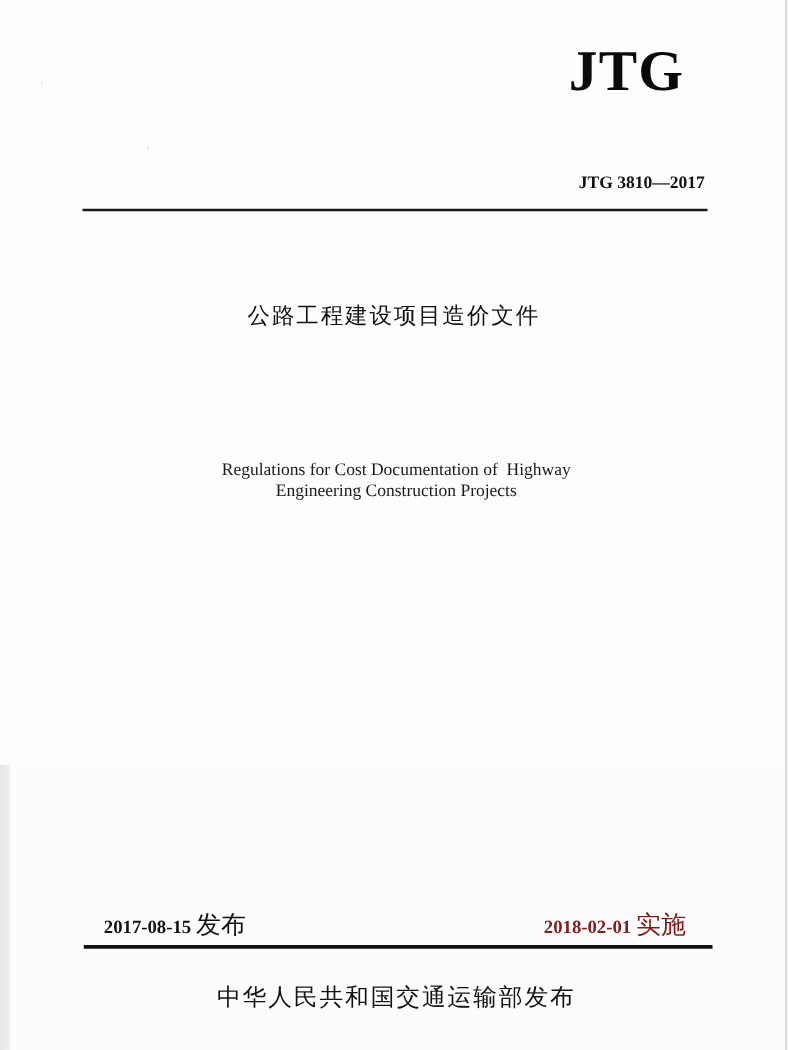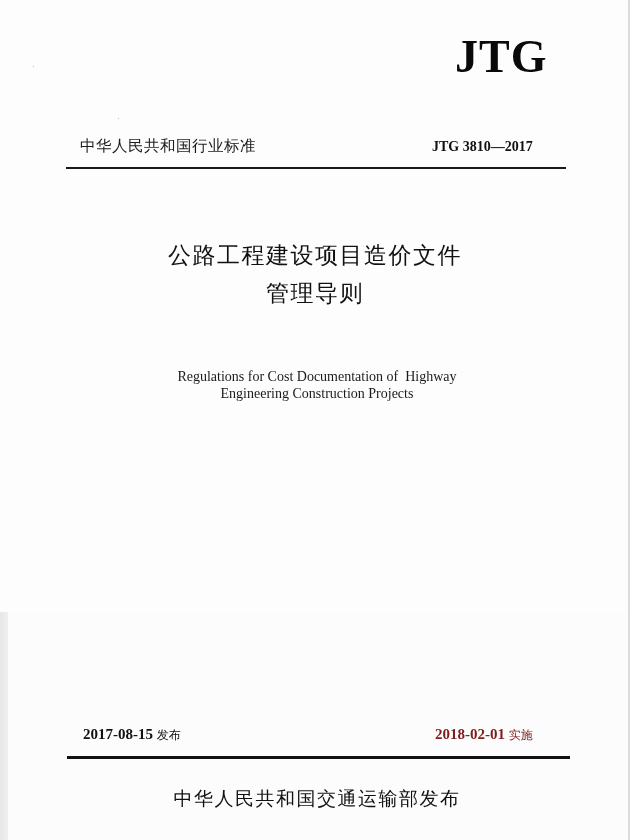--- a/index.html
+++ b/index.html
@@ -24,48 +24,48 @@
     .abs { position: absolute; white-space: nowrap; }
     .jtg-logo {
       left: 455px; top: 34px;
       font-family: "Liberation Serif", serif; font-weight: bold;
       font-size: 46px; letter-spacing: 1px; color: #0a0a0a; line-height: 1;
     }
     .std-category {
       left: 80px; top: 136px; font-size: 15.5px; letter-spacing: 0.5px; color: #1a1a1a;
     }
     .std-number {
-      left: 432px; top: 139px;
+      left: 463px; top: 139px;
       font-family: "Liberation Serif", serif; font-weight: bold; font-size: 14px; color: #111;
     }
     .rule-top {
       position: absolute; left: 66px; top: 167px; width: 500px; height: 2px; background: #1a1a1a;
     }
     .title-cn {
       position: absolute; left: 0; width: 630px; text-align: center;
-      font-size: 23px; letter-spacing: 1.5px; color: #111; line-height: 1;
+      font-size: 18px; letter-spacing: 1.5px; color: #111; line-height: 1;
     }
     .title-cn.l1 { top: 244px; }
     .title-cn.l2 { top: 282px; }
     .title-en {
       position: absolute; left: 0; width: 634px; text-align: center;
       font-family: "Liberation Serif", serif; font-size: 14px; color: #1a1a1a; line-height: 1;
     }
     .title-en.l1 { top: 370px; }
     .title-en.l2 { top: 387px; }
     .date-pub {
       left: 83px; top: 726px;
       font-family: "Liberation Serif", serif; font-weight: bold; font-size: 15px; color: #111;
     }
     .date-impl {
       left: 435px; top: 726px;
       font-family: "Liberation Serif", serif; font-weight: bold; font-size: 15px; color: #7f1d1d;
     }
     .date-pub .cn, .date-impl .cn {
-      font-family: Liberation Serif, serif; font-weight: normal; font-size: 12px;
+      font-family: Liberation Serif, serif; font-weight: normal; font-size: 20px;
     }
     .rule-bottom {
       position: absolute; left: 67px; top: 756px; width: 503px; height: 3px; background: #111;
     }
     .publisher {
       position: absolute; left: 0; width: 634px; top: 789px; text-align: center;
       font-size: 19px; letter-spacing: 1.5px; color: #111; line-height: 1;
     }
     .speck { position: absolute; width: 1px; height: 1px; background: #bbb; }
   </style>
@@ -74,26 +74,24 @@
 
 <div class="left-strip"></div>
 <div class="right-edge"></div>
 
 <div class="page" style="left:0;width:628px;">
   <span class="speck" style="left:118px;top:118px;"></span>
   <span class="speck" style="left:33px;top:66px;"></span>
 
   <div class="abs jtg-logo">JTG</div>
 
-  <div class="abs std-category">中华人民共和国行业标准</div>
   <div class="abs std-number">JTG 3810—2017</div>
   <div class="rule-top"></div>
 
   <div class="title-cn l1">公路工程建设项目造价文件</div>
-  <div class="title-cn l2">管理导则</div>
 
   <div class="title-en l1" style="white-space:pre;">Regulations for Cost Documentation of  Highway</div>
   <div class="title-en l2">Engineering Construction Projects</div>
 
   <div class="abs date-pub">
     <span>2017-08-15</span>
     <span class="cn">发布</span>
   </div>
   <div class="abs date-impl">
     <span>2018-02-01</span>

